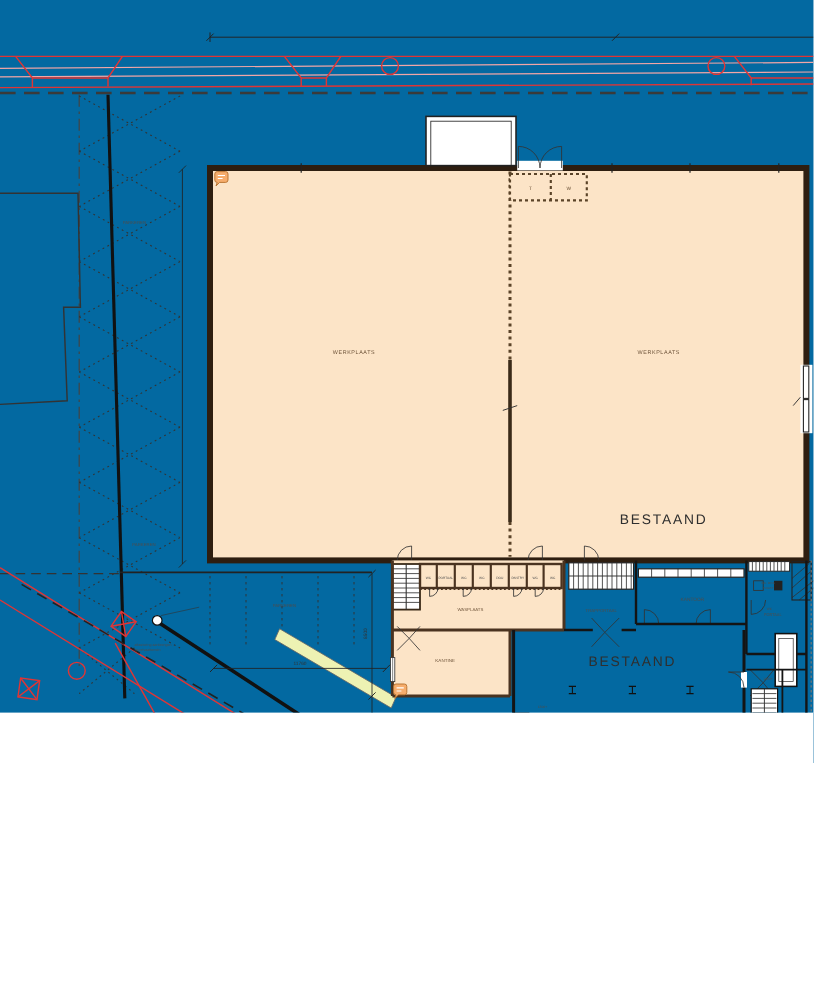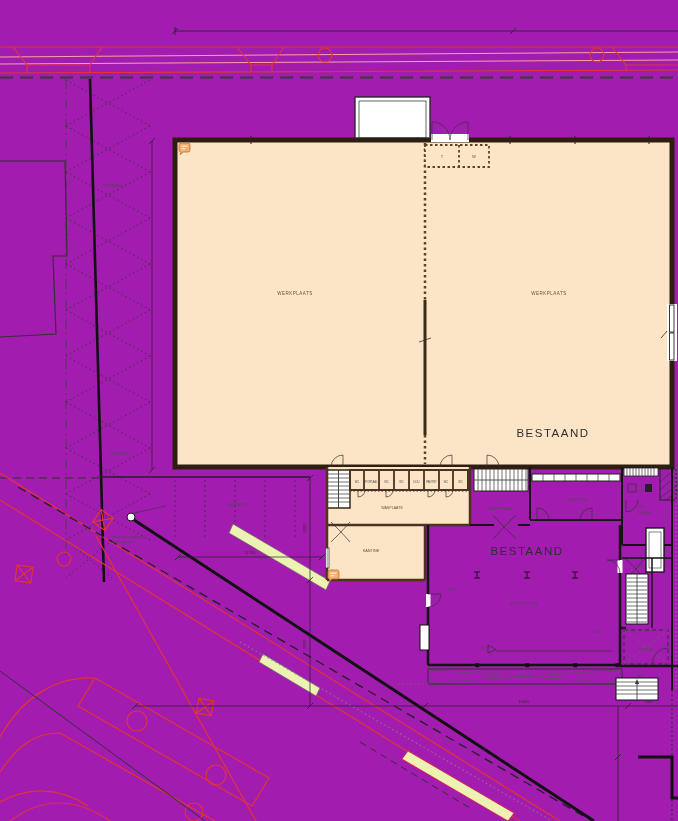--- a/index.html
+++ b/index.html
@@ -1,16 +1,16 @@
 <!DOCTYPE html>
 <html><head>
 <meta charset="utf-8">
 <style>
   html,body{margin:0;padding:0;background:#fff;}
-  .stage{position:relative;width:678px;height:821px;background:#a21caf;overflow:hidden;}
+  .stage{position:relative;width:678px;height:594px;background:#0369a1;overflow:hidden;}
   svg{display:block;}
   text{font-family:"Liberation Sans","DejaVu Sans",sans-serif;fill:#4d4d4d;}
   .red{stroke:#e03535;fill:none;stroke-width:1.2px;}
   .pink{stroke:#f2a6a6;fill:none;stroke-width:1px;}
   .blk{stroke:#141414;fill:none;}
   .thin{stroke:#333;stroke-width:.7px;fill:none;}
   .wallA{stroke:#2e1e10;fill:none;}
   .wallB{stroke:#4a3320;fill:none;}
   .peach{fill:#fce4c7;}
   .green{fill:#edf2b3;stroke:#666;stroke-width:.7px;}

